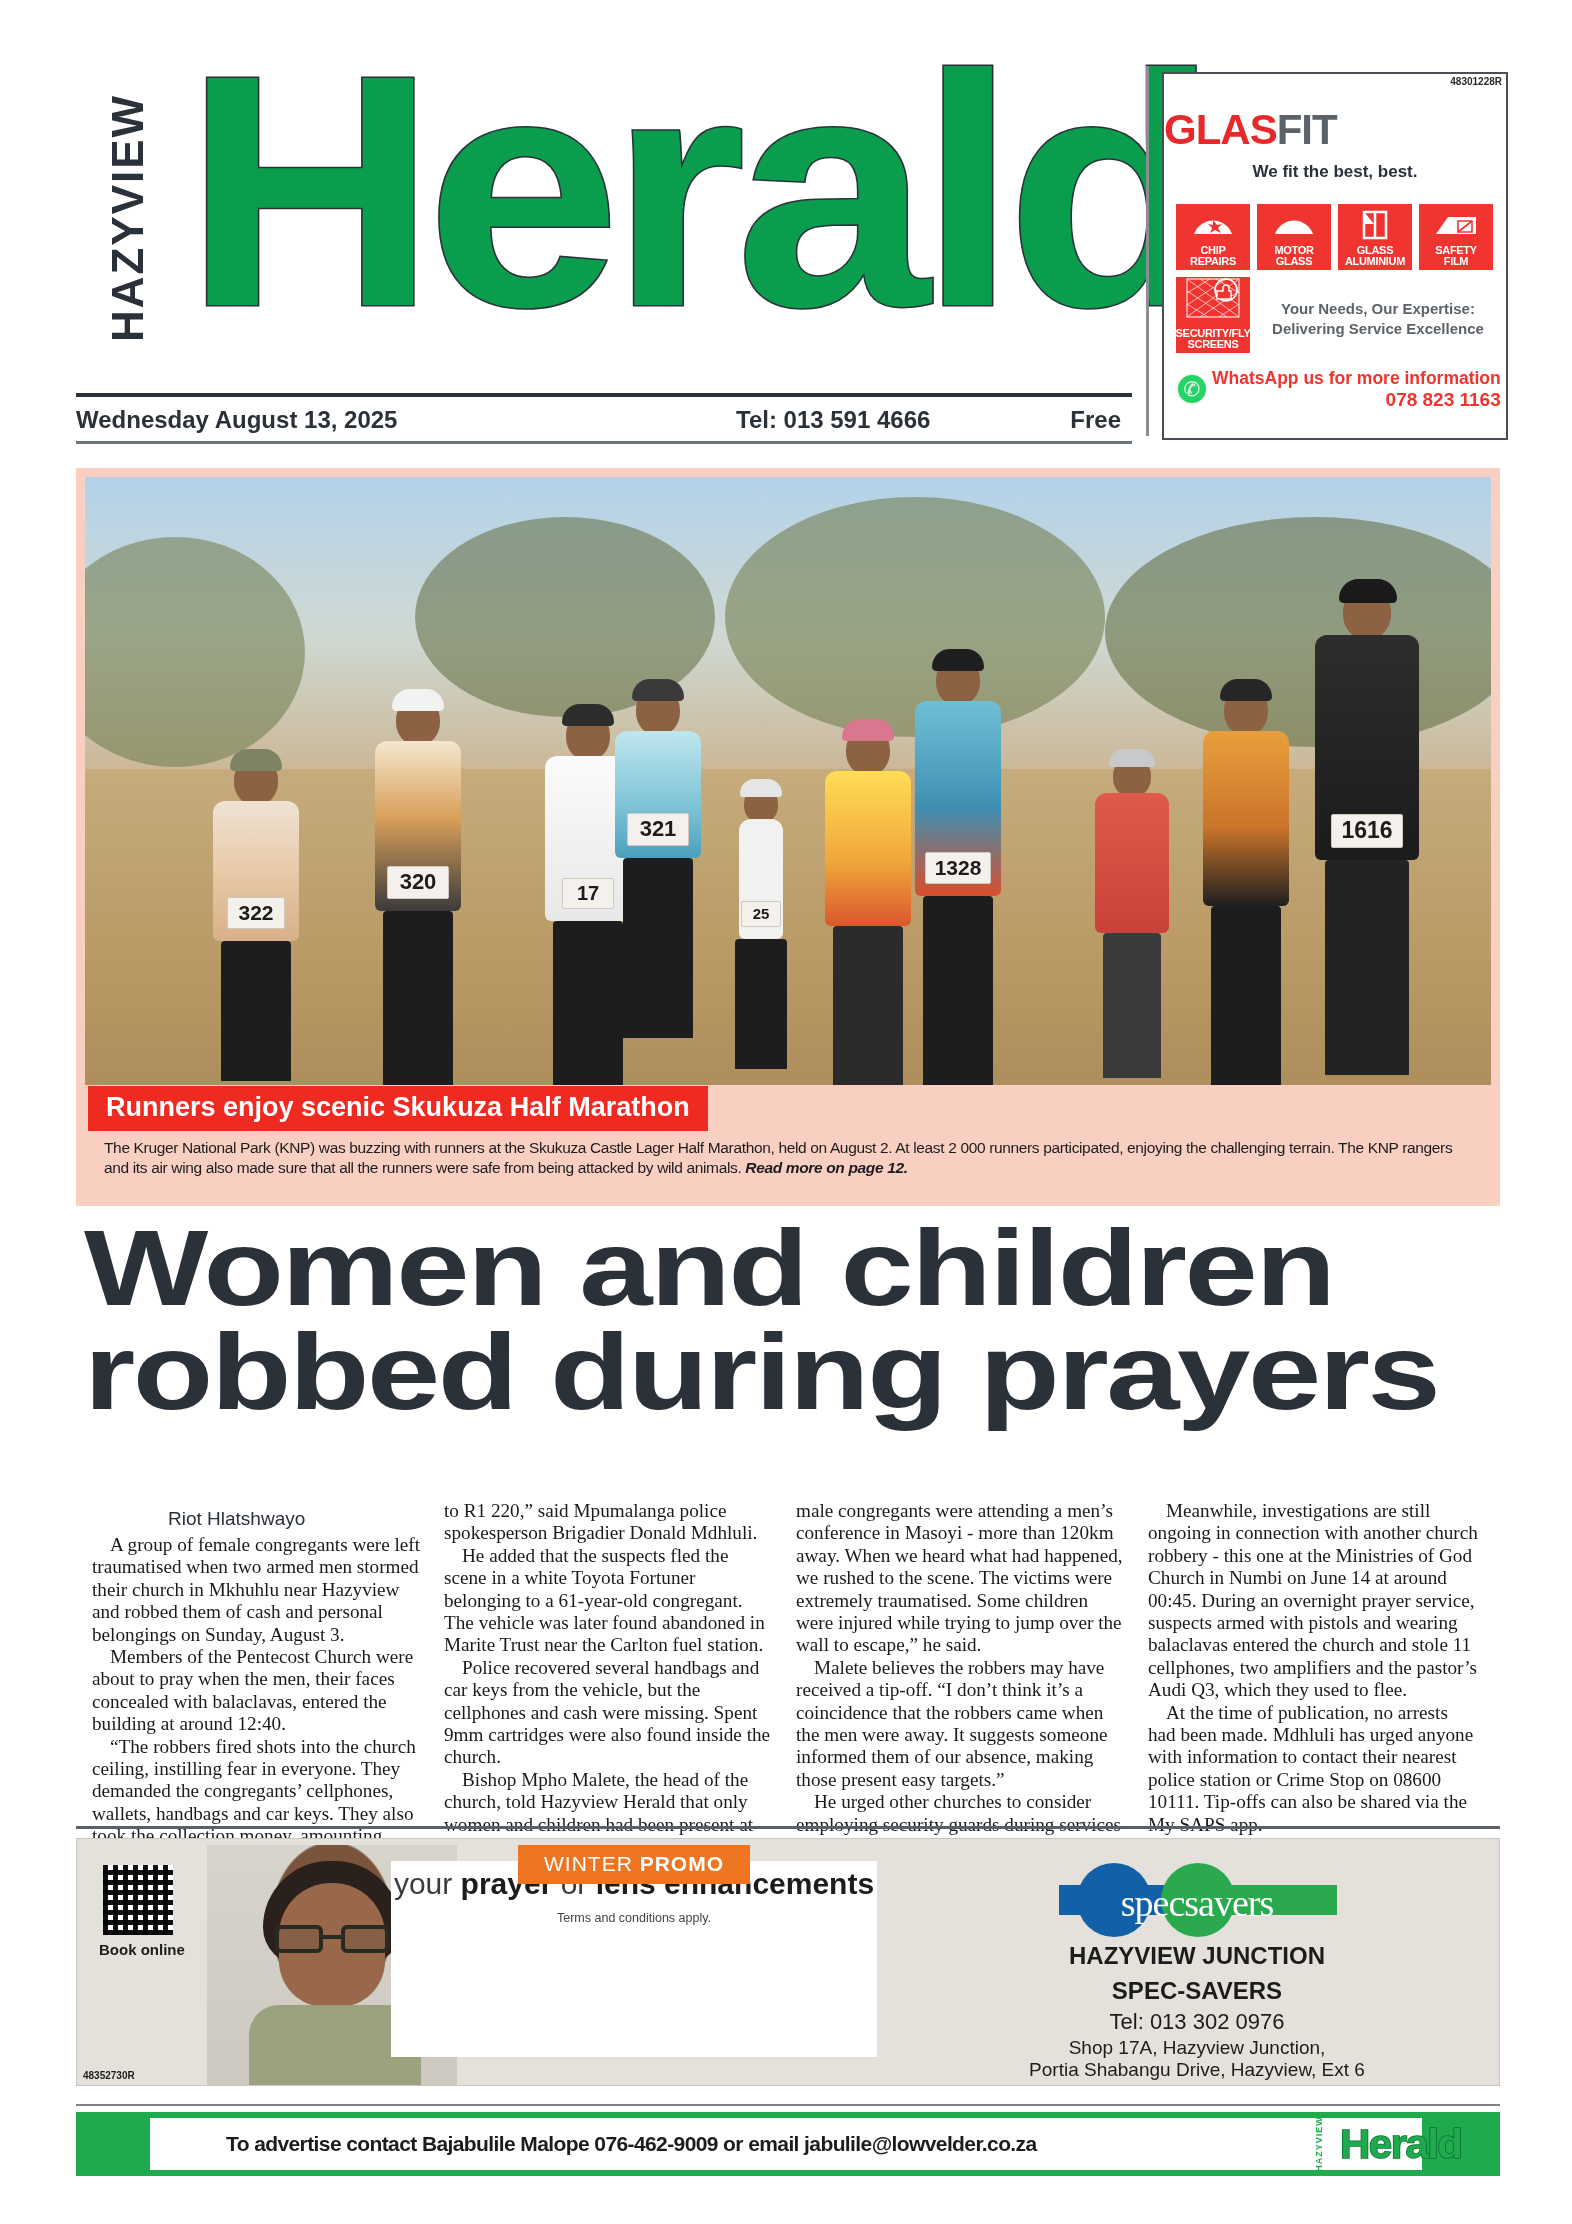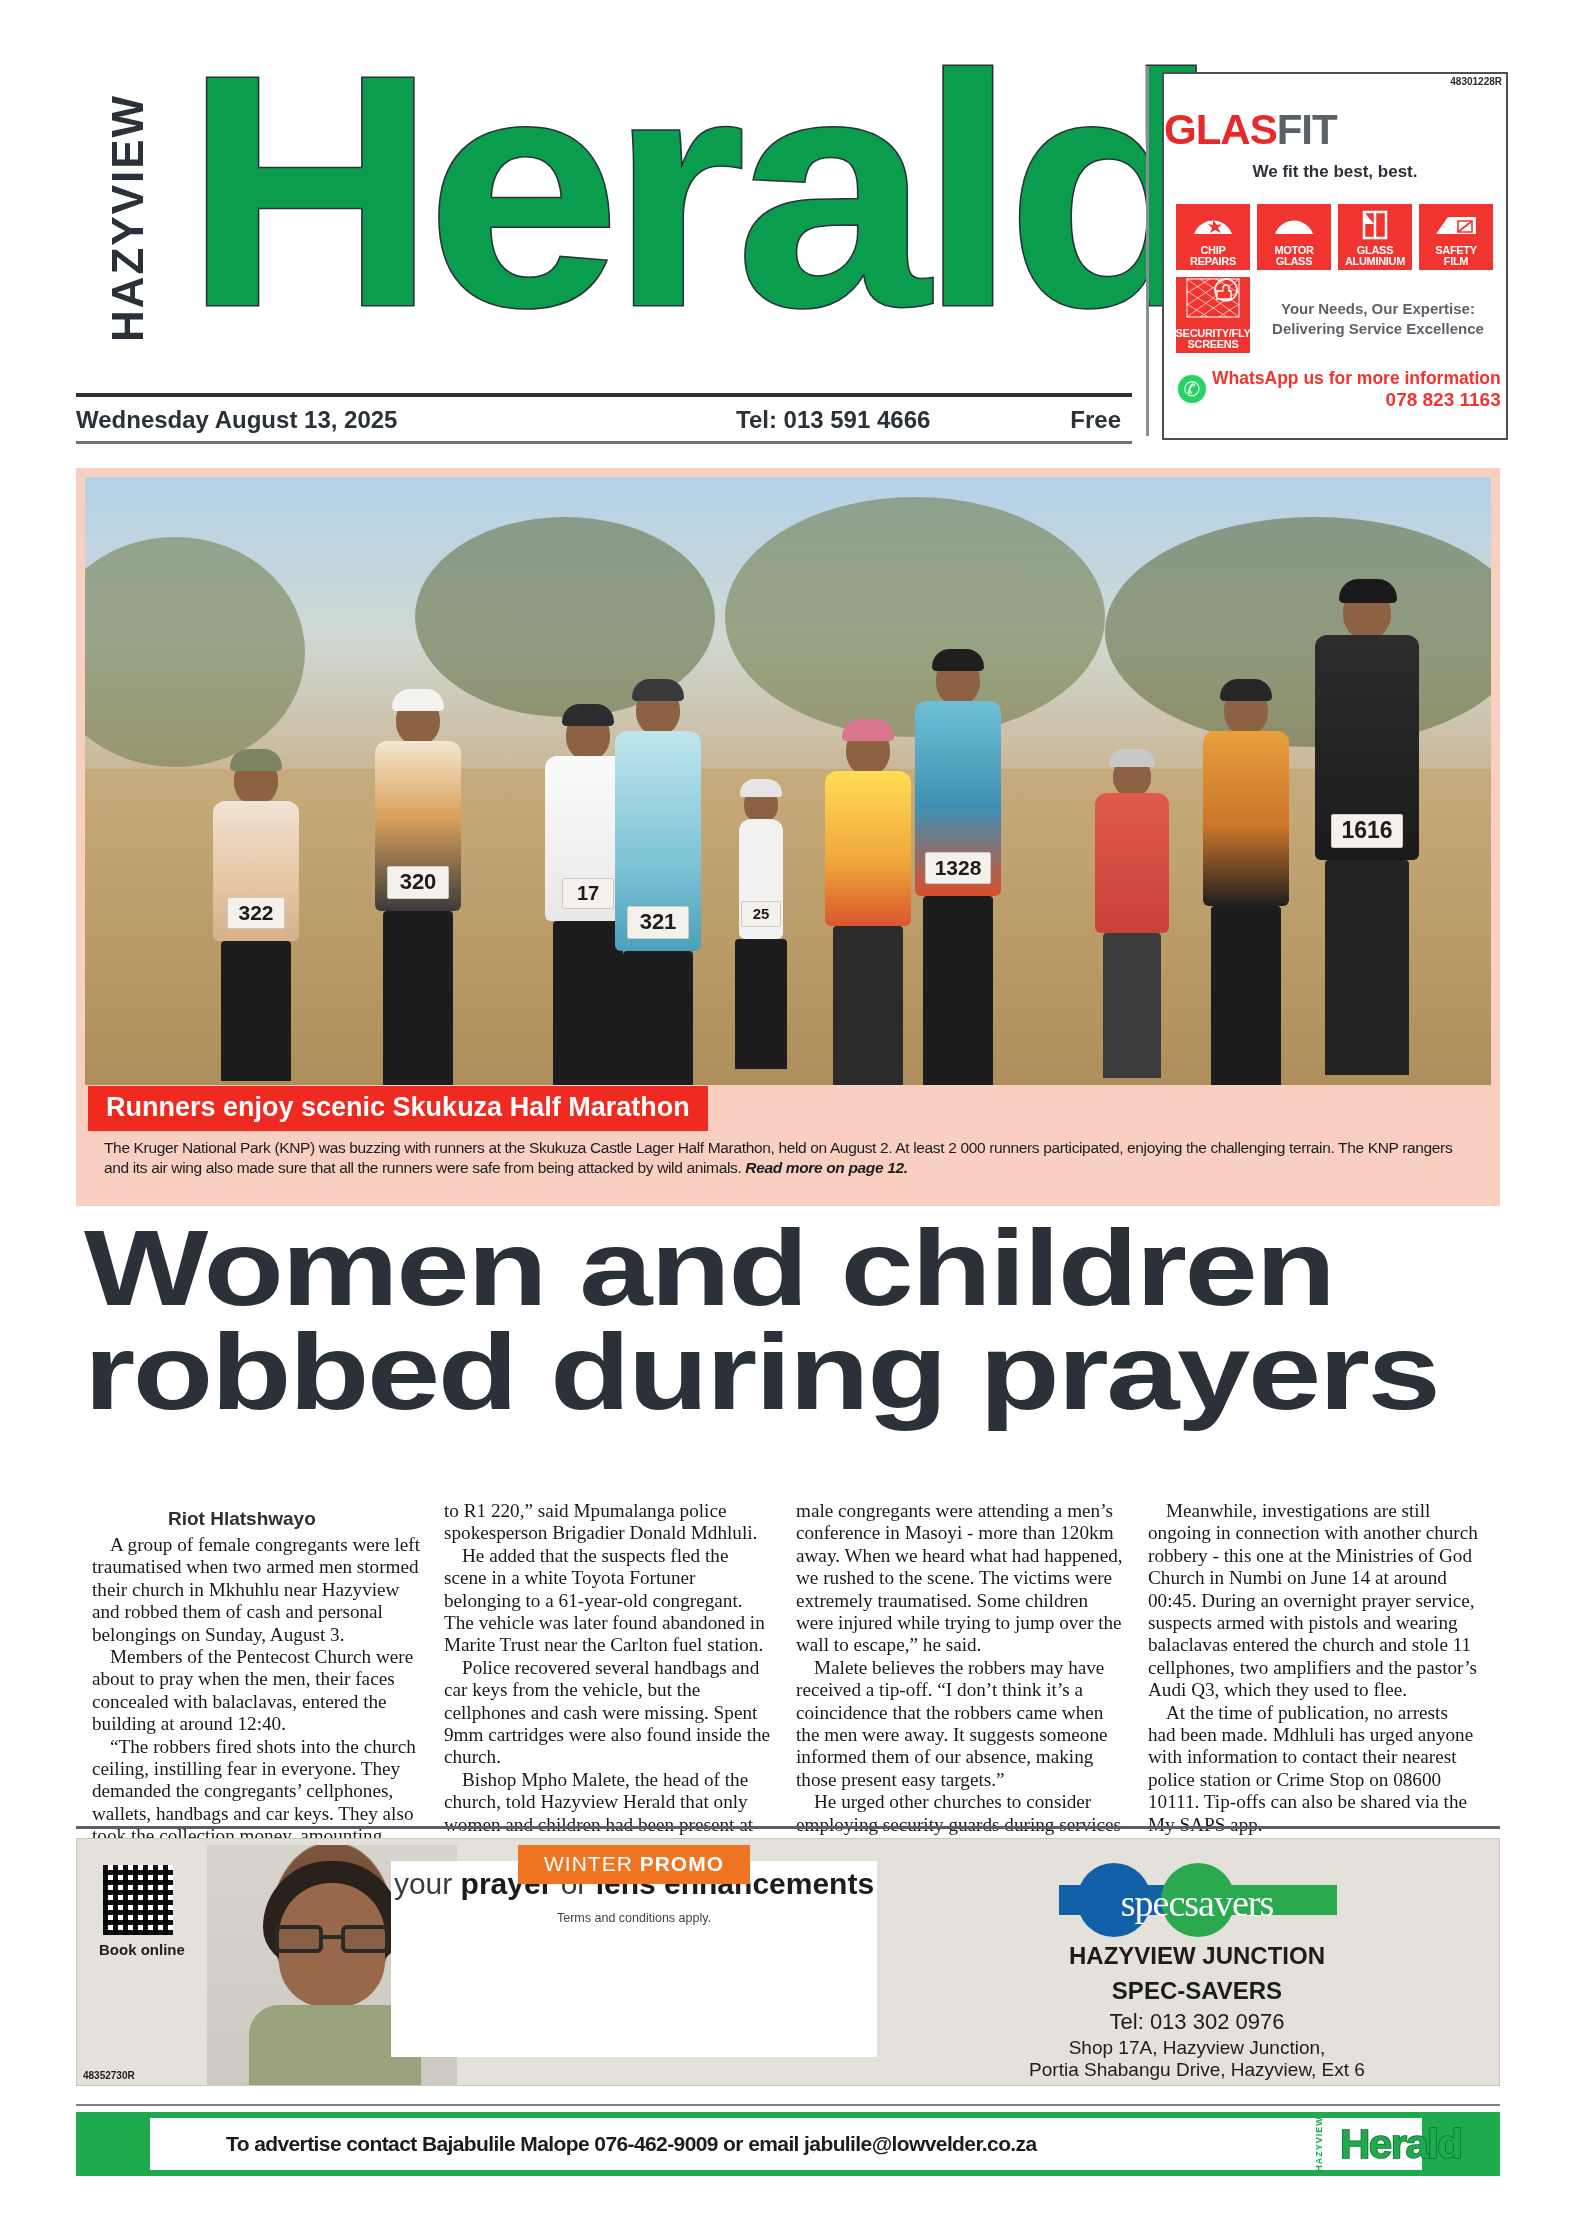--- a/index.html
+++ b/index.html
@@ -269,21 +269,21 @@
     font-size: 108px;
     line-height: 104px;
     letter-spacing: -2px;
     transform: scaleX(1.22);
     transform-origin: left top;
   }
   .headline .l2 { display: block; }
   .byline {
     position: absolute;
     left: 168px; top: 1508px;
-    font-size: 19px; font-weight: 700; color: #2b3139;
+    font-size: 19px; font-weight: 400; color: #2b3139;
   }
   .cols {
     position: absolute;
     left: 92px; top: 1500px;
     width: 1408px;
     display: flex;
     gap: 22px;
   }
   .col {
     width: 330px;
@@ -621,21 +621,21 @@
         <div class="r-body" style="height:165px; background:linear-gradient(#fbfbfb,#e8e8e8);">
           <div class="r-bib" style="font-size:20px; width:52px;">17</div>
         </div>
         <div class="r-legs" style="height:165px;"></div>
       </div>
 
       <div class="runner" style="left:530px; height:400px;">
         <div class="r-head">
             <div class="r-cap" style="background:#3a3a3a;"></div>
           </div>
-        <div class="r-body" style="height:220px; background:linear-gradient(#bfe6ee,#7ec3d6 60%,#4aa0bb);padding-left:15px;">
+        <div class="r-body" style="height:127px; background:linear-gradient(#bfe6ee,#7ec3d6 60%,#4aa0bb);padding-left:15px;">
           <div class="r-bib" style="font-size:22px; width:62px;">321</div>
         </div>
         <div class="r-legs" style="height:180px;"></div>
       </div>
 
       <div class="runner" style="left:650px; height:300px;">
         <div class="r-head" style="width:34px;height:38px;">
             <div class="r-cap" style="background:#e5e5e5;width:42px;height:18px;"></div>
           </div>
         <div class="r-body" style="height:120px; width:44px; background:#f1f1ef;">

